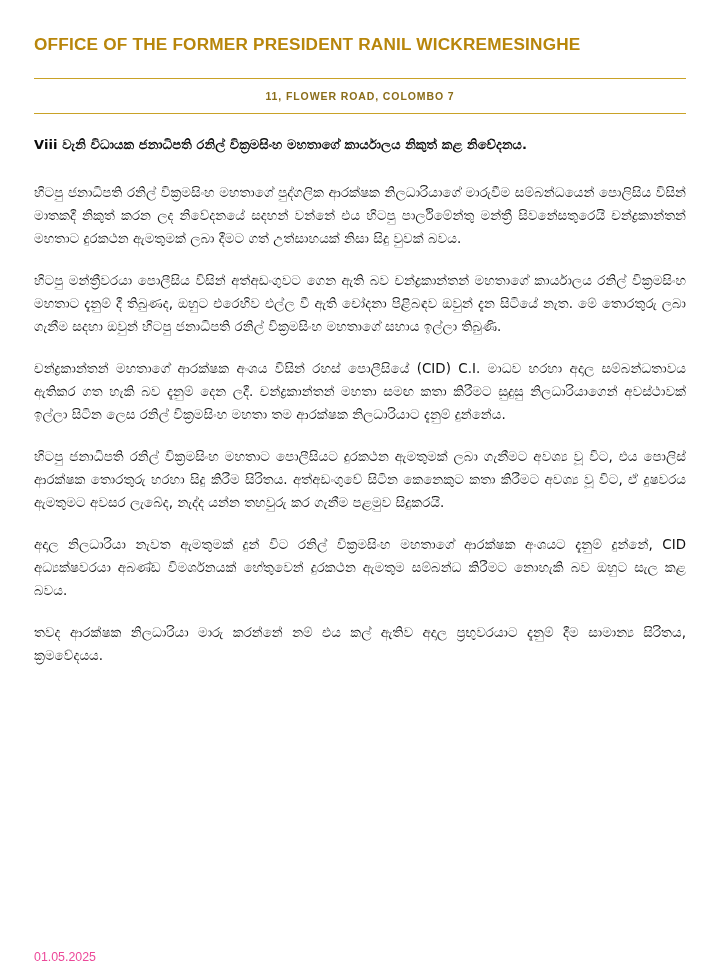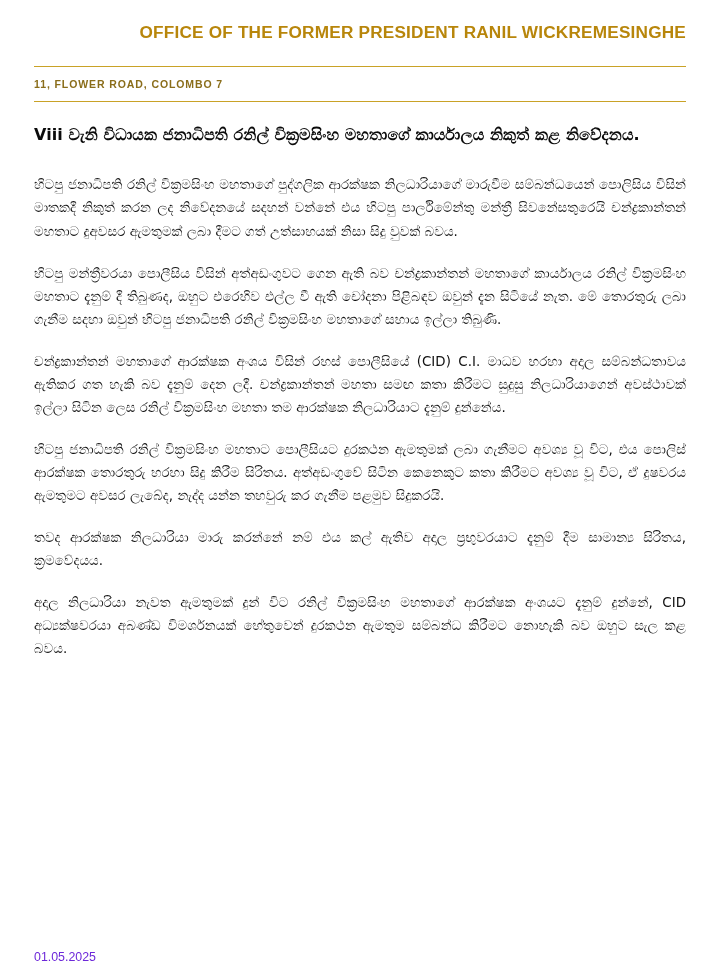--- a/index.html
+++ b/index.html
@@ -12,47 +12,48 @@
     color: #111111;
     overflow: hidden;
   }
   .page {
     width: 720px;
     height: 980px;
     padding: 18px 34px 0 34px;
     position: relative;
   }
   .letterhead {
-    text-align: right;
+    text-align: left;
     color: #b8860b;
     font-weight: bold;
     font-size: 17.2px;
     letter-spacing: 0.2px;
     line-height: 1.25;
-    margin-top: 4px;
+    margin-top: 16px;
     margin-bottom: 22px;
     white-space: nowrap;
   }
   .rule {
     border: 0;
     border-top: 1.4px solid #c9a227;
     margin: 0 0 11px 0;
   }
   .rule.top { margin-bottom: 11px; }
   .address {
+    text-align: center;
     color: #8a6d1a;
     font-weight: bold;
     font-size: 10.5px;
     letter-spacing: 0.9px;
     margin: 0 0 11px 0;
   }
   .headline {
     font-family: "DejaVu Sans", sans-serif;
     font-weight: bold;
-    font-size: 16px;
+    font-size: 13px;
     line-height: 1.62;
     color: #0b0b0b;
     margin: 20px 0 0 0;
     letter-spacing: 0.1px;
   }
   .body {
     margin-top: 26px;
   }
   .body p {
     font-family: "DejaVu Sans", sans-serif;
@@ -63,42 +64,42 @@
     text-align: justify;
     text-justify: inter-word;
     letter-spacing: 0.05px;
   }
   .date {
     position: absolute;
     left: 34px;
     bottom: 16px;
     font-family: "Liberation Sans", sans-serif;
     font-size: 12.4px;
-    color: #6d28d9;
+    color: #ec4899;
   }
 </style>
 </head>
 <body>
 
 <div class="page">
 
   <div class="letterhead">OFFICE OF THE FORMER PRESIDENT RANIL WICKREMESINGHE</div>
 
   <hr class="rule top">
 
   <div class="address">11, FLOWER ROAD, COLOMBO 7</div>
 
   <hr class="rule">
 
   <div class="headline">Viii වැනි විධායක ජනාධිපති රනිල් වික්‍රමසිංහ මහතාගේ කාර්යාලය නිකුත් කළ නිවේදනය.</div>
 
   <div class="body">
-    <p>හිටපු ජනාධිපති රනිල් වික්‍රමසිංහ මහතාගේ පුද්ගලික ආරක්ෂක නිලධාරියාගේ මාරුවීම සම්බන්ධයෙන් පොලිසිය විසින් මාතකදී නිකුත් කරන ලද නිවේදනයේ සදහන් වන්නේ එය හිටපු පාර්ලිමේන්තු මන්ත්‍රී සිවනේසතුරෙයි චන්ද්‍රකාන්තන් මහතාට දුඅවසර ඇමතුමක් ලබා දීමට ගත් උත්සාහයක් නිසා සිදු වුවක් බවය.</p>
+    <p>හිටපු ජනාධිපති රනිල් වික්‍රමසිංහ මහතාගේ පුද්ගලික ආරක්ෂක නිලධාරියාගේ මාරුවීම සම්බන්ධයෙන් පොලිසිය විසින් මාතකදී නිකුත් කරන ලද නිවේදනයේ සදහන් වන්නේ එය හිටපු පාර්ලිමේන්තු මන්ත්‍රී සිවනේසතුරෙයි චන්ද්‍රකාන්තන් මහතාට දුරකථන ඇමතුමක් ලබා දීමට ගත් උත්සාහයක් නිසා සිදු වුවක් බවය.</p>
     <p>හිටපු මන්ත්‍රීවරයා පොලීසිය විසින් අත්අඩංගුවට ගෙන ඇති බව චන්ද්‍රකාන්තන් මහතාගේ කාර්යාලය රනිල් වික්‍රමසිංහ මහතාට දැනුම් දී තිබුණද, ඔහුට එරෙහිව එල්ල වී ඇති චෝදනා පිළිබඳව ඔවුන් දැන සිටියේ නැත. මේ තොරතුරු ලබා ගැනීම සදහා ඔවුන් හිටපු ජනාධිපති රනිල් වික්‍රමසිංහ මහතාගේ සහාය ඉල්ලා තිබුණි.</p>
     <p>චන්ද්‍රකාන්තන් මහතාගේ ආරක්ෂක අංශය විසින් රහස් පොලීසියේ (CID) C.I. මාධව හරහා අදාල සම්බන්ධතාවය ඇතිකර ගත හැකි බව දැනුම් දෙන ලදී. චන්ද්‍රකාන්තන් මහතා සමඟ කතා කිරීමට සුදුසු නිලධාරියාගෙන් අවස්ථාවක් ඉල්ලා සිටින ලෙස රනිල් වික්‍රමසිංහ මහතා තම ආරක්ෂක නිලධාරියාට දැනුම් දුන්නේය.</p>
     <p>හිටපු ජනාධිපති රනිල් වික්‍රමසිංහ මහතාට පොලීසියට දුරකථන ඇමතුමක් ලබා ගැනීමට අවශ්‍ය වූ විට, එය පොලිස් ආරක්ෂක තොරතුරු හරහා සිදු කිරීම සිරිතය. අත්අඩංගුවේ සිටින කෙනෙකුට කතා කිරීමට අවශ්‍ය වූ විට, ඒ දුෂවරය ඇමතුමට අවසර ලැබේද, නැද්ද යන්න තහවුරු කර ගැනීම පළමුව සිදුකරයි.</p>
+    <p>අදාල නිලධාරියා නැවත ඇමතුමක් දුන් විට රනිල් වික්‍රමසිංහ මහතාගේ ආරක්ෂක අංශයට දැනුම් දුන්නේ, CID අධ්‍යක්ෂවරයා අබණ්ඩ විමර්ශනයක් හේතුවෙන් දුරකථන ඇමතුම සම්බන්ධ කිරීමට නොහැකි බව ඔහුට සැල කළ බවය.</p>
     <p>තවද ආරක්ෂක නිලධාරියා මාරු කරන්නේ නම් එය කල් ඇතිව අදාල ප්‍රභුවරයාට දැනුම් දීම සාමාන්‍ය සිරිතය, ක්‍රමවේදයය.</p>
-    <p>අදාල නිලධාරියා නැවත ඇමතුමක් දුන් විට රනිල් වික්‍රමසිංහ මහතාගේ ආරක්ෂක අංශයට දැනුම් දුන්නේ, CID අධ්‍යක්ෂවරයා අබණ්ඩ විමර්ශනයක් හේතුවෙන් දුරකථන ඇමතුම සම්බන්ධ කිරීමට නොහැකි බව ඔහුට සැල කළ බවය.</p>
   </div>
 
   <div class="date">01.05.2025</div>
 
 </div>
 
 </body></html>

